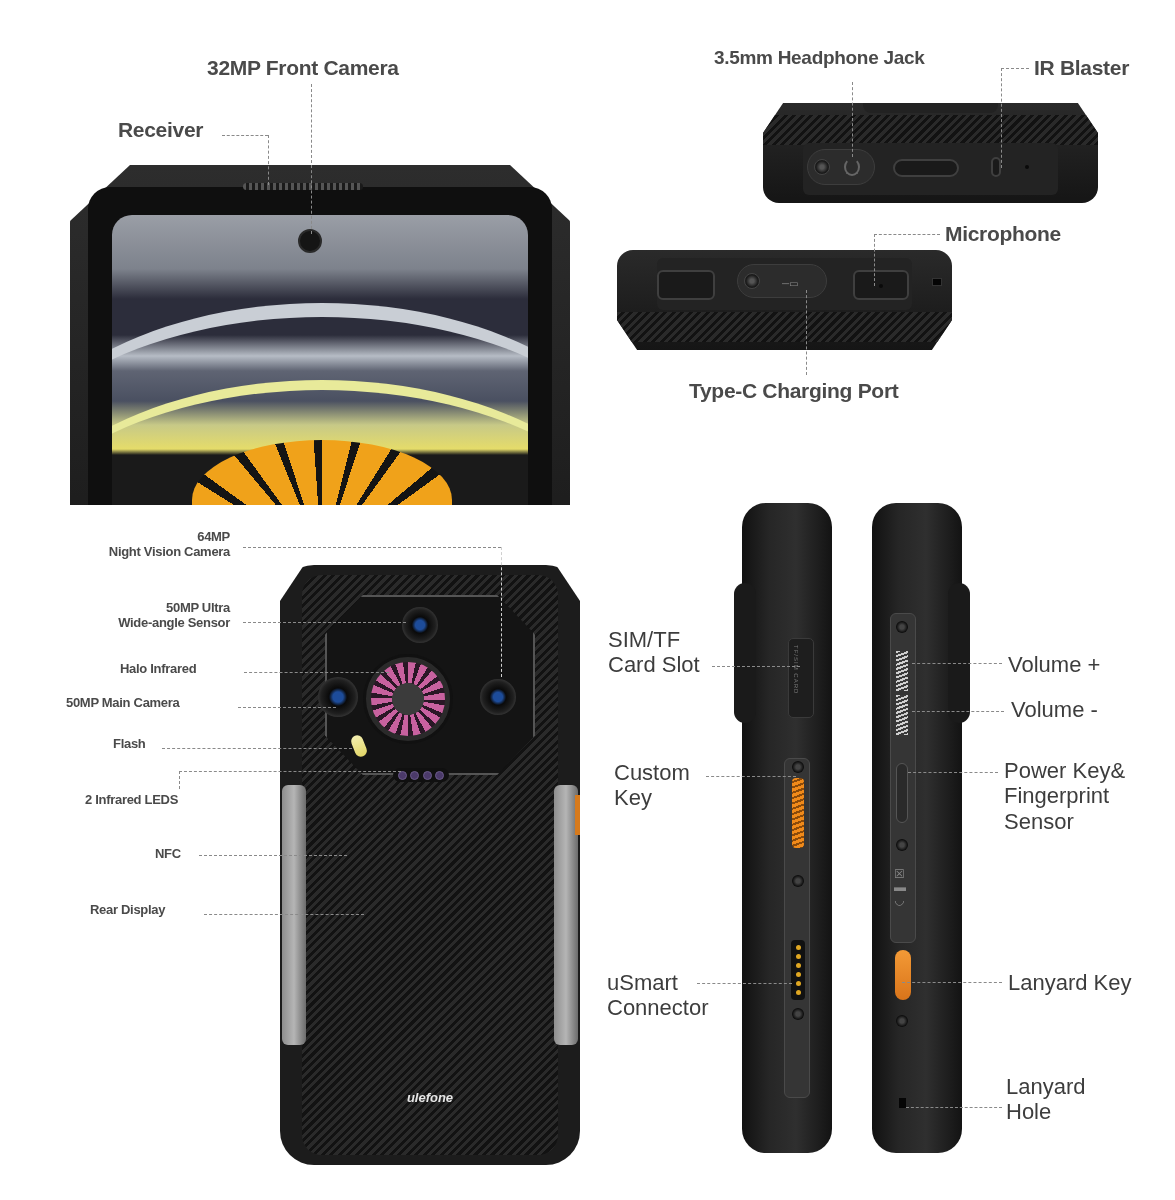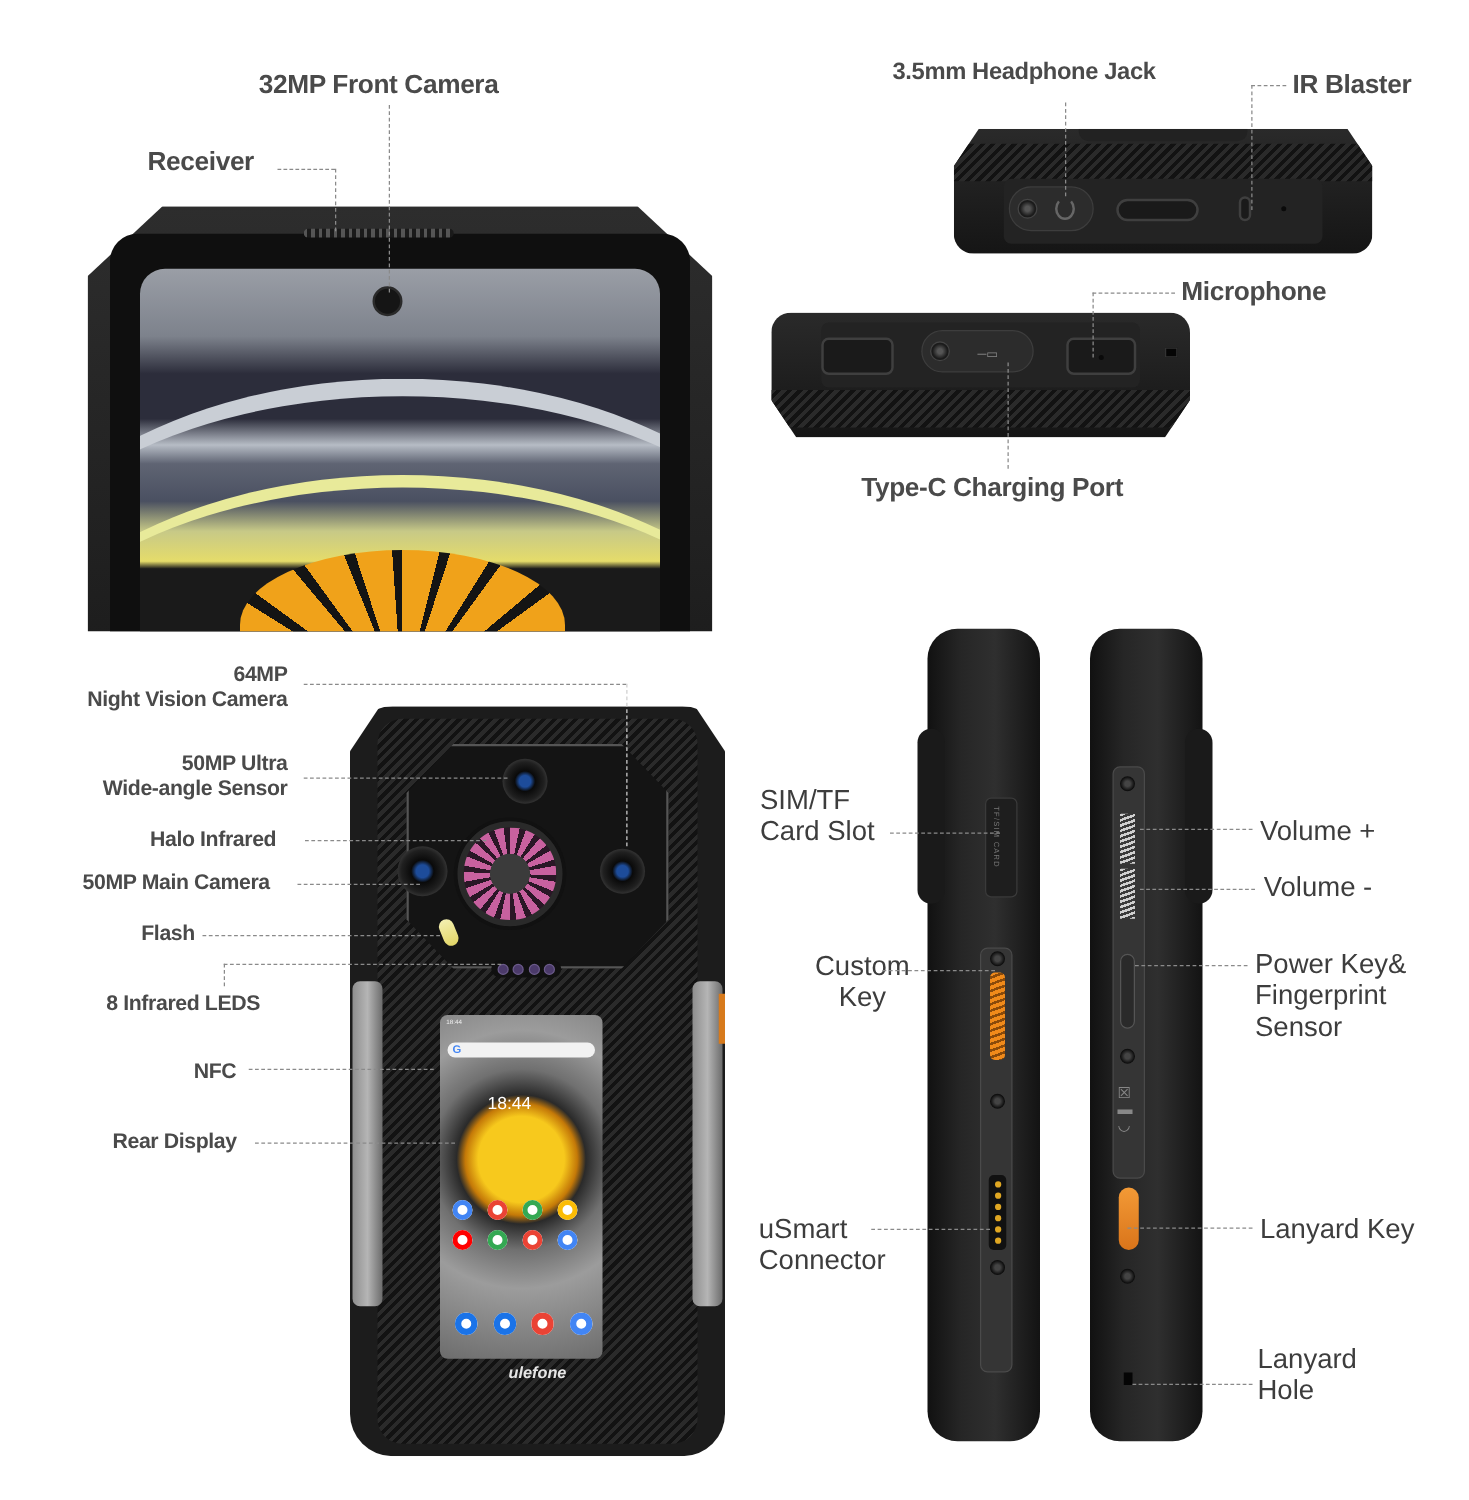--- a/index.html
+++ b/index.html
@@ -1,19 +1,19 @@
 <!DOCTYPE html>
 <html><head>
 <meta charset="utf-8">
 <style>
   * { box-sizing: border-box; margin: 0; padding: 0; }
   html, body { width: 1175px; height: 1200px; background: #ffffff; overflow: hidden; }
   body { position: relative; font-family: "Liberation Sans", "DejaVu Sans", sans-serif; color: #454545; }
   .lbl { position: absolute; font-weight: 700; color: #4a4a4a; white-space: nowrap; line-height: 1.15; letter-spacing: -0.3px; }
-  .lbl.sm { font-size: 17px; }
+  .lbl.sm { font-size: 13px; }
   .lbl.md { font-size: 21px; }
   .lbl.lg { font-size: 22px; font-weight: 400; color: #3d3d3d; letter-spacing: 0; }
   .lbl.right { text-align: right; }
   .dash-h { position: absolute; height: 0; border-top: 1.5px dashed #8a8a8a; }
   .dash-v { position: absolute; width: 0; border-left: 1.5px dashed #8a8a8a; }
   .dash-v.light { border-left-color: #cfcfcf; }
 
   
   .front { position: absolute; left: 70px; top: 165px; width: 500px; height: 340px; overflow: hidden; }
   .front .body { position: absolute; left: 0; top: 0; width: 500px; height: 400px;
@@ -161,41 +161,20 @@
   <div class="lens" style="left:38px;top:112px;width:40px;height:40px;"></div>
   <div class="lens" style="left:200px;top:114px;width:36px;height:36px;"></div>
   <div class="halo"></div>
   <div class="flash"></div>
   <div class="irleds">
       <span></span>
       <span></span>
       <span></span>
       <span></span>
     </div>
-  <div class="rear-screen">
-    <div class="status">18:44</div>
-    <div class="gbar"></div>
-    <div class="clock">18:44</div>
-    <div class="appgrid">
-      <span style="--c:#4285f4"></span>
-      <span style="--c:#ea4335"></span>
-      <span style="--c:#34a853"></span>
-      <span style="--c:#fbbc05"></span>
-      <span style="--c:#ff0000"></span>
-      <span style="--c:#34a853"></span>
-      <span style="--c:#ea4335"></span>
-      <span style="--c:#4285f4"></span>
-    </div>
-    <div class="dock">
-      <span style="--c:#1a73e8"></span>
-      <span style="--c:#1a73e8"></span>
-      <span style="--c:#ea4335"></span>
-      <span style="--c:#4285f4"></span>
-    </div>
-  </div>
   <div class="brand">ulefone</div>
 </div>
 
 <div class="lbl sm right" style="left:60px;top:530px;width:170px;">
   <div>64MP</div>
   <div>Night Vision Camera</div>
 </div>
 <div class="dash-h" style="left:243px;top:547px;width:258px;"></div>
 <div class="dash-v light" style="left:501px;top:547px;height:130px;"></div>
 
@@ -209,21 +188,21 @@
 <div class="dash-h" style="left:244px;top:672px;width:145px;"></div>
 
 <div class="lbl sm" style="left:66px;top:696px;">50MP Main Camera</div>
 <div class="dash-h" style="left:238px;top:707px;width:98px;"></div>
 
 <div class="lbl sm" style="left:113px;top:737px;">Flash</div>
 <div class="dash-h" style="left:162px;top:748px;width:190px;"></div>
 
 <div class="dash-h" style="left:179px;top:771px;width:222px;"></div>
 <div class="dash-v" style="left:179px;top:771px;height:18px;"></div>
-<div class="lbl sm" style="left:85px;top:793px;">8 Infrared LEDS</div>
+<div class="lbl sm" style="left:85px;top:793px;">2 Infrared LEDS</div>
 
 <div class="lbl sm" style="left:155px;top:847px;">NFC</div>
 <div class="dash-h" style="left:199px;top:855px;width:148px;"></div>
 
 <div class="lbl sm" style="left:90px;top:903px;">Rear Display</div>
 <div class="dash-h" style="left:204px;top:914px;width:160px;"></div>
 
 <div class="side side-a">
   <div class="bump"></div>
   <div class="simslot">
@@ -242,21 +221,21 @@
       <span></span>
     </div>
   <div class="screw-s" style="left:50px;top:505px;"></div>
 </div>
 <div class="lbl lg" style="left:608px;top:627px;">
   <div>SIM/TF</div>
   <div>Card Slot</div>
 </div>
 <div class="dash-h" style="left:712px;top:666px;width:88px;"></div>
 
-<div class="lbl lg" style="left:652px;top:760px;text-align:center;">
+<div class="lbl lg" style="left:614px;top:760px;">
   <div>Custom</div>
   <div>Key</div>
 </div>
 <div class="dash-h" style="left:706px;top:776px;width:90px;"></div>
 
 <div class="lbl lg" style="left:607px;top:970px;">
   <div>uSmart</div>
   <div>Connector</div>
 </div>
 <div class="dash-h" style="left:697px;top:983px;width:95px;"></div>

